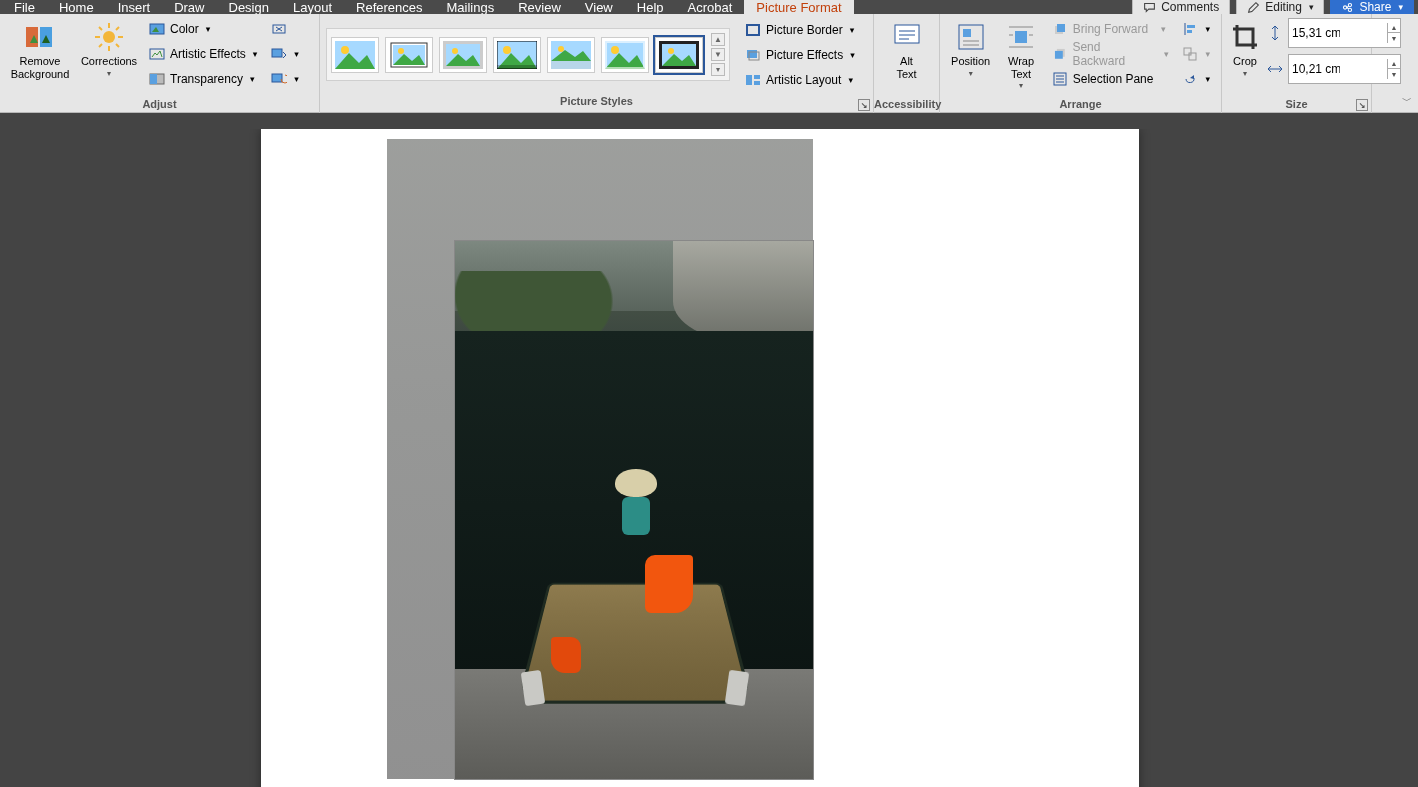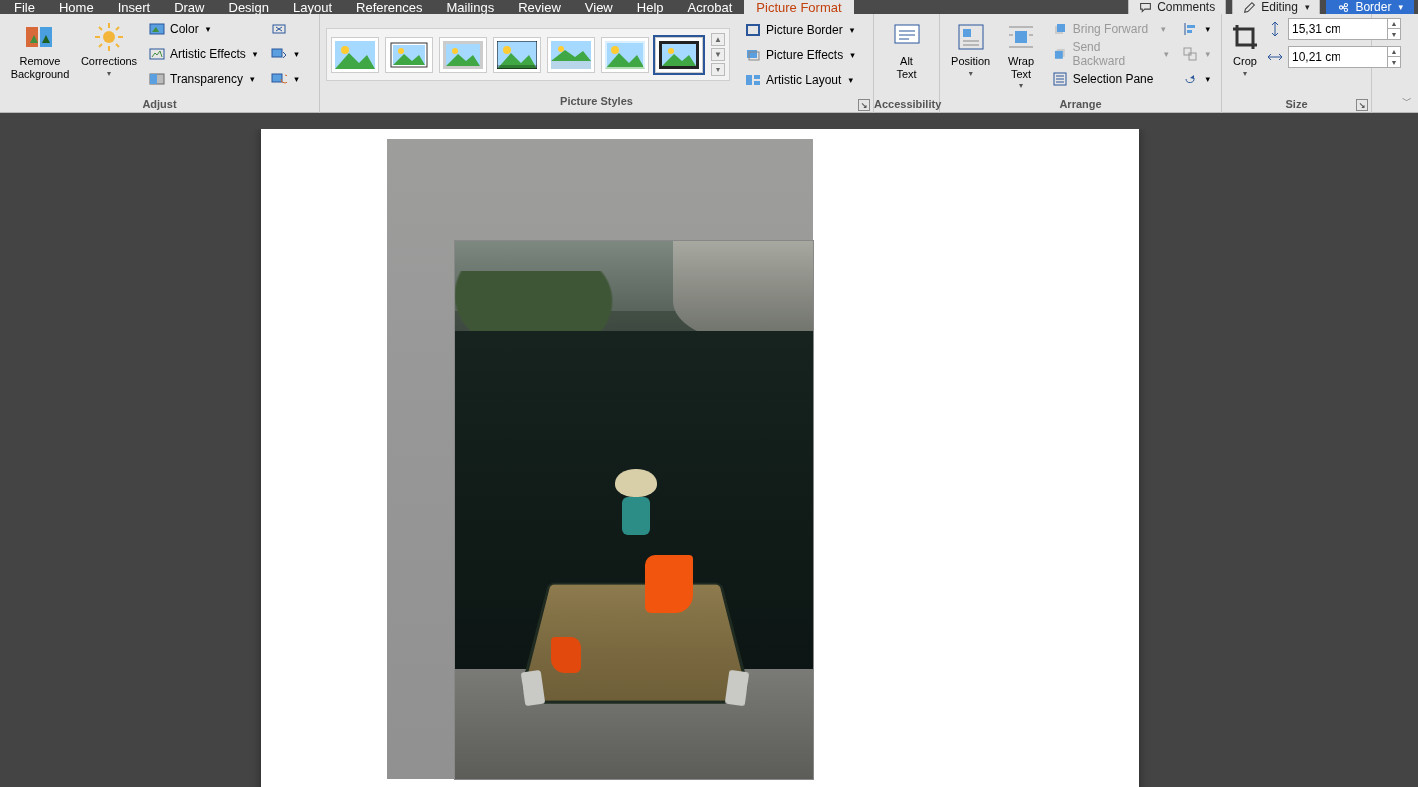--- a/index.html
+++ b/index.html
@@ -30,21 +30,21 @@
   .smallbtn.dis{color:#999;}
   .thumb-gallery{display:flex;align-items:center;gap:6px;padding:4px;border:1px solid #cfcfcf;background:#f3f3f3;}
   .thumb{width:48px;height:36px;border:1px solid #ccc;background:#fff;display:flex;align-items:center;justify-content:center;cursor:pointer;}
   .thumb.sel{outline:2px solid #2b579a;}
   .thumb svg{width:40px;height:28px;}
   .gal-scroll{display:flex;flex-direction:column;gap:2px;margin-left:2px;}
   .gal-scroll div{width:14px;height:13px;border:1px solid #bbb;background:#eee;font-size:8px;display:flex;align-items:center;justify-content:center;color:#666;cursor:pointer;}
   .sizebox{display:flex;flex-direction:column;gap:6px;justify-content:center;}
   .sizerow{display:flex;align-items:center;gap:4px;}
   .sizerow .sic{width:18px;height:18px;}
-  .spin{display:flex;align-items:center;border:1px solid #aaa;background:#fff;height:22px;gap:44px;}
+  .spin{display:flex;align-items:center;border:1px solid #aaa;background:#fff;height:30px;gap:44px;}
   .spin input{border:none;width:54px;font-size:12px;text-align:right;padding:0 3px;outline:none;}
   .spin .arrows{display:flex;flex-direction:column;border-left:1px solid #aaa;}
   .spin .arrows div{width:12px;height:10px;font-size:7px;display:flex;align-items:center;justify-content:center;color:#555;cursor:pointer;}
   .spin .arrows div:first-child{border-bottom:1px solid #aaa;}
   .ribbon-collapse{position:absolute;right:6px;bottom:4px;font-size:10px;color:#666;cursor:pointer;}
   
   .canvas{position:absolute;top:129px;left:0;right:0;bottom:0;background:#444;overflow:hidden;}
   .page{position:absolute;left:261px;top:0;width:878px;height:1000px;background:#fff;box-shadow:0 0 10px rgba(0,0,0,.4);}
   
   .pic-back{position:absolute;left:126px;top:10px;width:426px;height:640px;background:linear-gradient(#3b3e3a,#2e302e 40%,#222 100%);opacity:.5;}
@@ -102,21 +102,21 @@
       <svg viewBox="0 0 16 16">
           <path fill="none" stroke="#444" stroke-width="1.3" d="M2 14l1-4 8-8 3 3-8 8-4 1z"></path>
         </svg>
       <span>Editing</span>
       <span class="chev">▾</span>
     </div>
     <div class="pillbtn share">
       <svg viewBox="0 0 16 16">
           <path fill="none" stroke="#fff" stroke-width="1.3" d="M11 3a2 2 0 110 4 2 2 0 010-4zM5 6a2 2 0 110 4 2 2 0 010-4zM11 9a2 2 0 110 4 2 2 0 010-4zM7 8l3-2M7 8l3 2"></path>
         </svg>
-      <span>Border</span>
+      <span>Share</span>
       <span class="chev">▾</span>
     </div>
   </div>
 </div>
 
 <div class="ribbon">
 
   <div class="group" style="width:320px">
     <div class="group-body">
       <div class="bigbtn">

